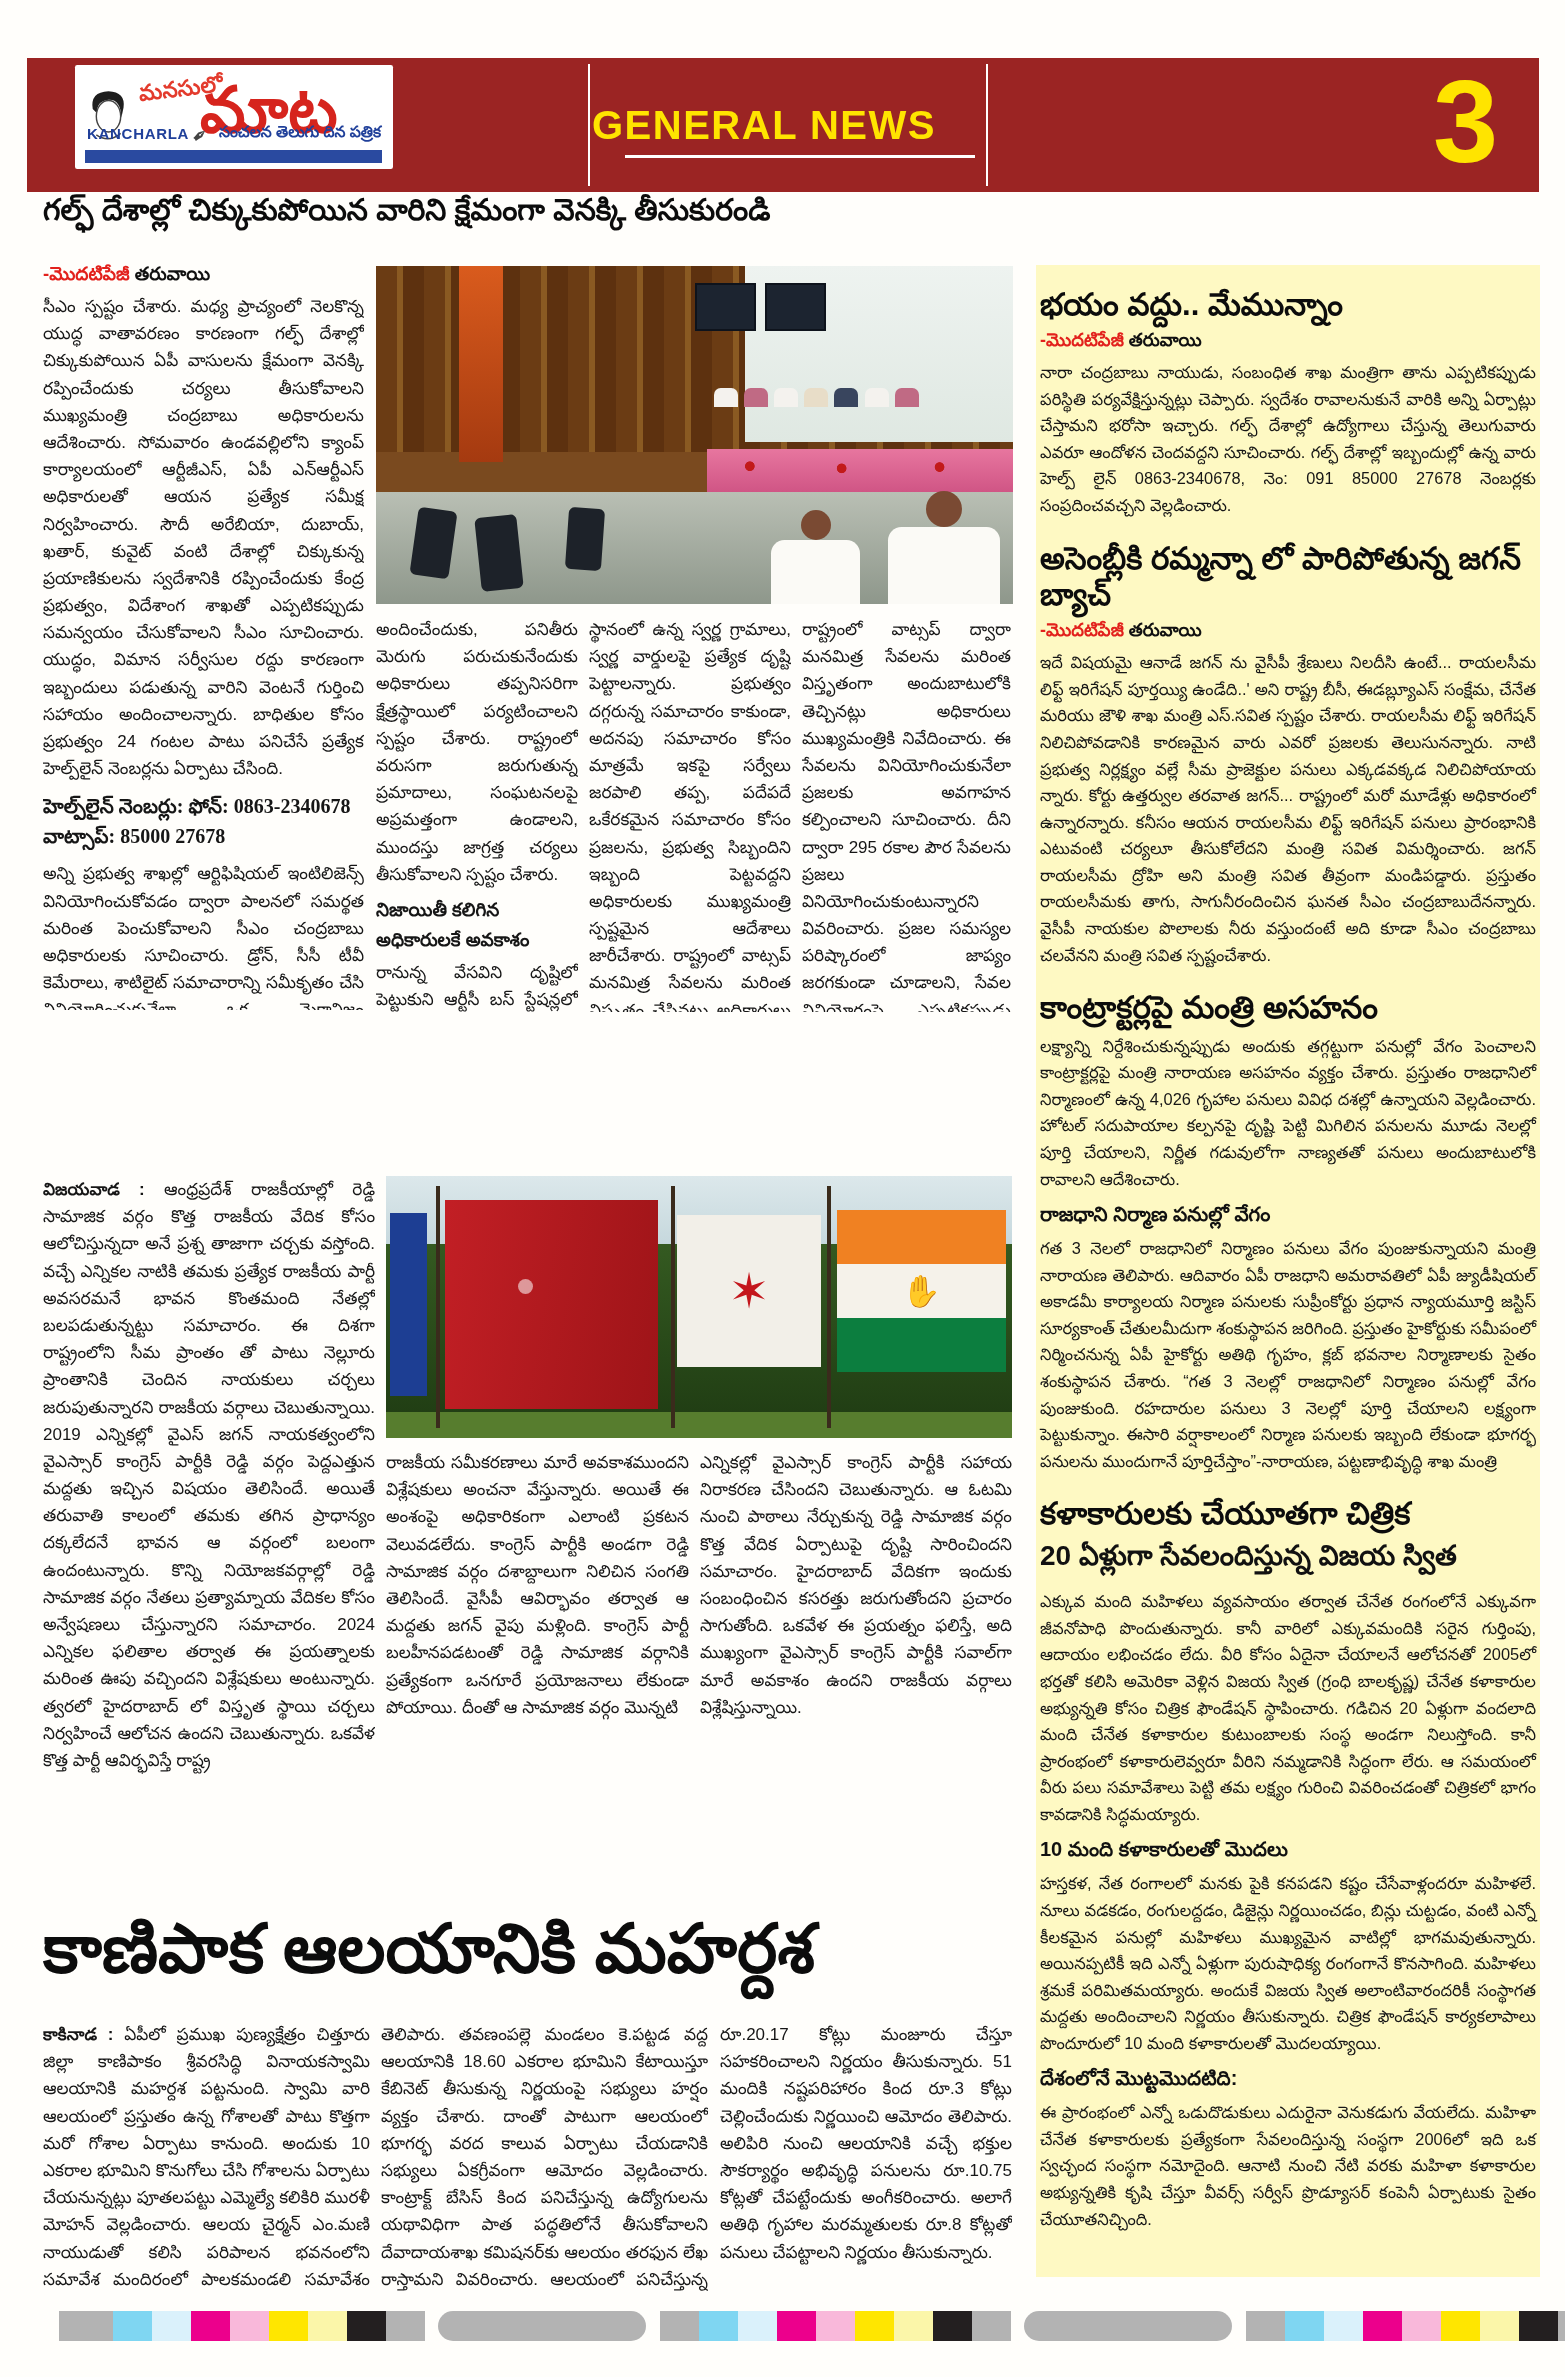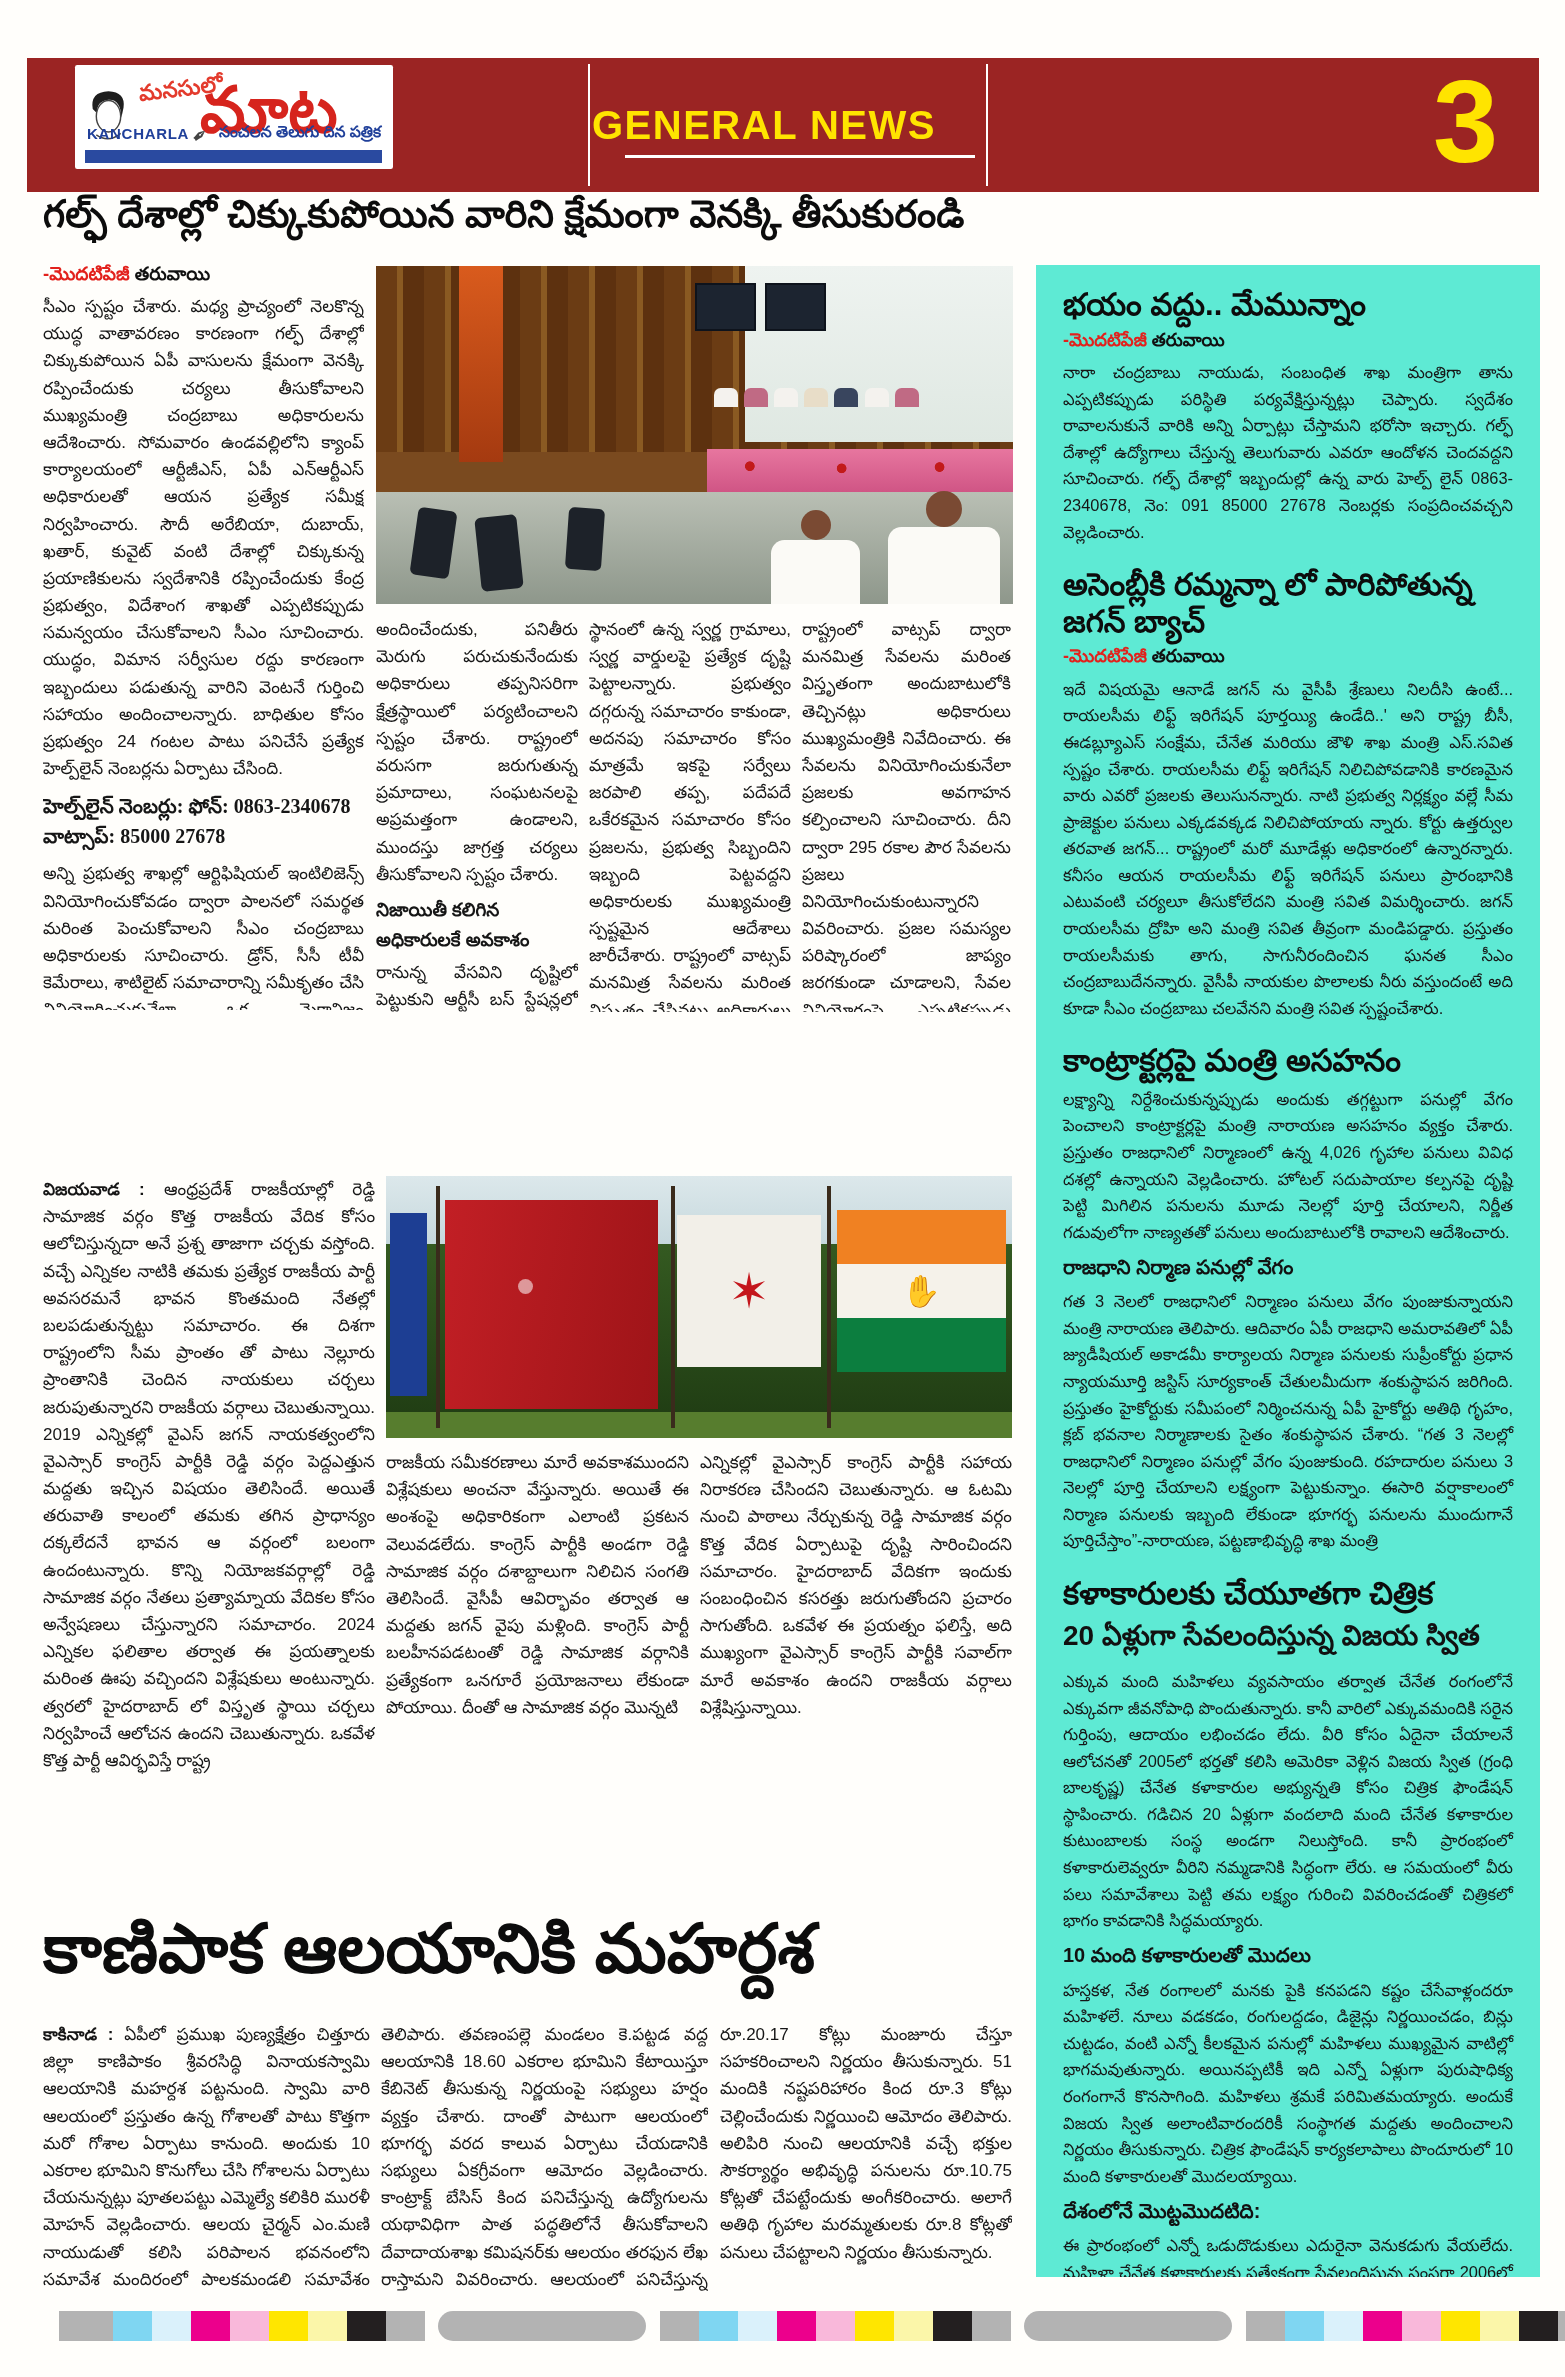--- a/index.html
+++ b/index.html
@@ -23,21 +23,21 @@
   .gn-te{color:#ffffff;font-size:28px;font-weight:bold;}
   .date-block{position:absolute;left:989px;top:0;width:372px;height:134px;text-align:center;color:#fff;}
   .date-day{margin-top:16.4px;font-size:34px;font-weight:bold;}
   .date-val{margin-top:6px;font-size:37px;font-weight:bold;}
   .pagenum{position:absolute;left:1368px;top:-4.5px;width:141px;text-align:center;color:#ffe400;font-size:117px;font-weight:bold;}
 
   
   .col{position:absolute;text-align:justify;font-size:17px;line-height:1.6;color:#161616;overflow:hidden;}
   .col p{margin:0 0 7.4px 0;}
   h1,h2,h3{margin:0;font-weight:bold;color:#0c0c0c;}
-  .headline-1{position:absolute;left:43px;top:193px;width:976px;font-size:38px;line-height:1.12;font-weight:bold;}
+  .headline-1{position:absolute;left:43px;top:193px;width:976px;font-size:30px;line-height:1.12;font-weight:bold;}
   .headline-2{position:absolute;left:43px;top:1026px;width:976px;font-size:85px;line-height:1.05;font-weight:bold;}
   .headline-3{position:absolute;left:43px;top:1913px;width:976px;font-size:68px;line-height:1.05;font-weight:bold;}
   .byline{position:absolute;font-size:18.6px;font-weight:bold;}
   .byline .red{color:#e2211c;}
   .dateline{font-weight:bold;}
   .subhead{font-weight:bold;font-size:18.6px;margin:7.4px 0 4.5px;text-align:left;}
   .helpline{font-weight:bold;font-size:20px;line-height:1.5;margin:9px 0;text-align:left;font-family:"Liberation Serif",serif;}
 
   
   .photo1{position:absolute;left:376px;top:266px;width:637px;height:338px;overflow:hidden;background:#7a4a1f;}
@@ -76,22 +76,22 @@
   .p2-whiteflag{position:absolute;left:46.5%;top:15%;width:23%;height:58%;background:#f2efe8;
                 display:flex;align-items:center;justify-content:center;}
   .p2-emblem{color:#c4161c;font-size:49px;line-height:1;}
   .p2-tricolor{position:absolute;left:72%;top:13%;width:27%;height:62%;display:flex;flex-direction:column;}
   .p2-saffron{flex:1;background:#f08122;}
   .p2-white{flex:1;background:#f5f2ea;display:flex;align-items:center;justify-content:center;}
   .p2-hand{color:#16325c;font-size:31px;line-height:1;}
   .p2-green{flex:1;background:#0c7e3f;}
 
   
-  .sidebar{position:absolute;left:1036px;top:265px;width:504px;height:2012px;background:#5eead4;
-           padding:22px 27px;box-sizing:border-box;overflow:hidden;}
+  .sidebar{position:absolute;left:1036px;top:265px;width:504px;height:2012px;background:#fef9c3;
+           padding:22px 4px;box-sizing:border-box;overflow:hidden;}
   .sb-art{margin-bottom:22px;}
   .sb-art h2{font-size:31px;line-height:1.18;margin-bottom:6px;}
   .sb-byline{font-size:18px;font-weight:bold;margin-bottom:4.5px;}
   .sb-byline .red{color:#e2211c;}
   .sb-body{font-size:16.4px;line-height:1.62;text-align:justify;color:#161616;}
   .sb-sub{font-size:20px;font-weight:bold;margin:10.4px 0 4.5px;}
   .sb-title2{font-size:28px;font-weight:bold;margin:7.4px 0 9px;}
 
   
   .calib{position:absolute;left:59px;top:2311px;height:30px;display:flex;align-items:center;}

